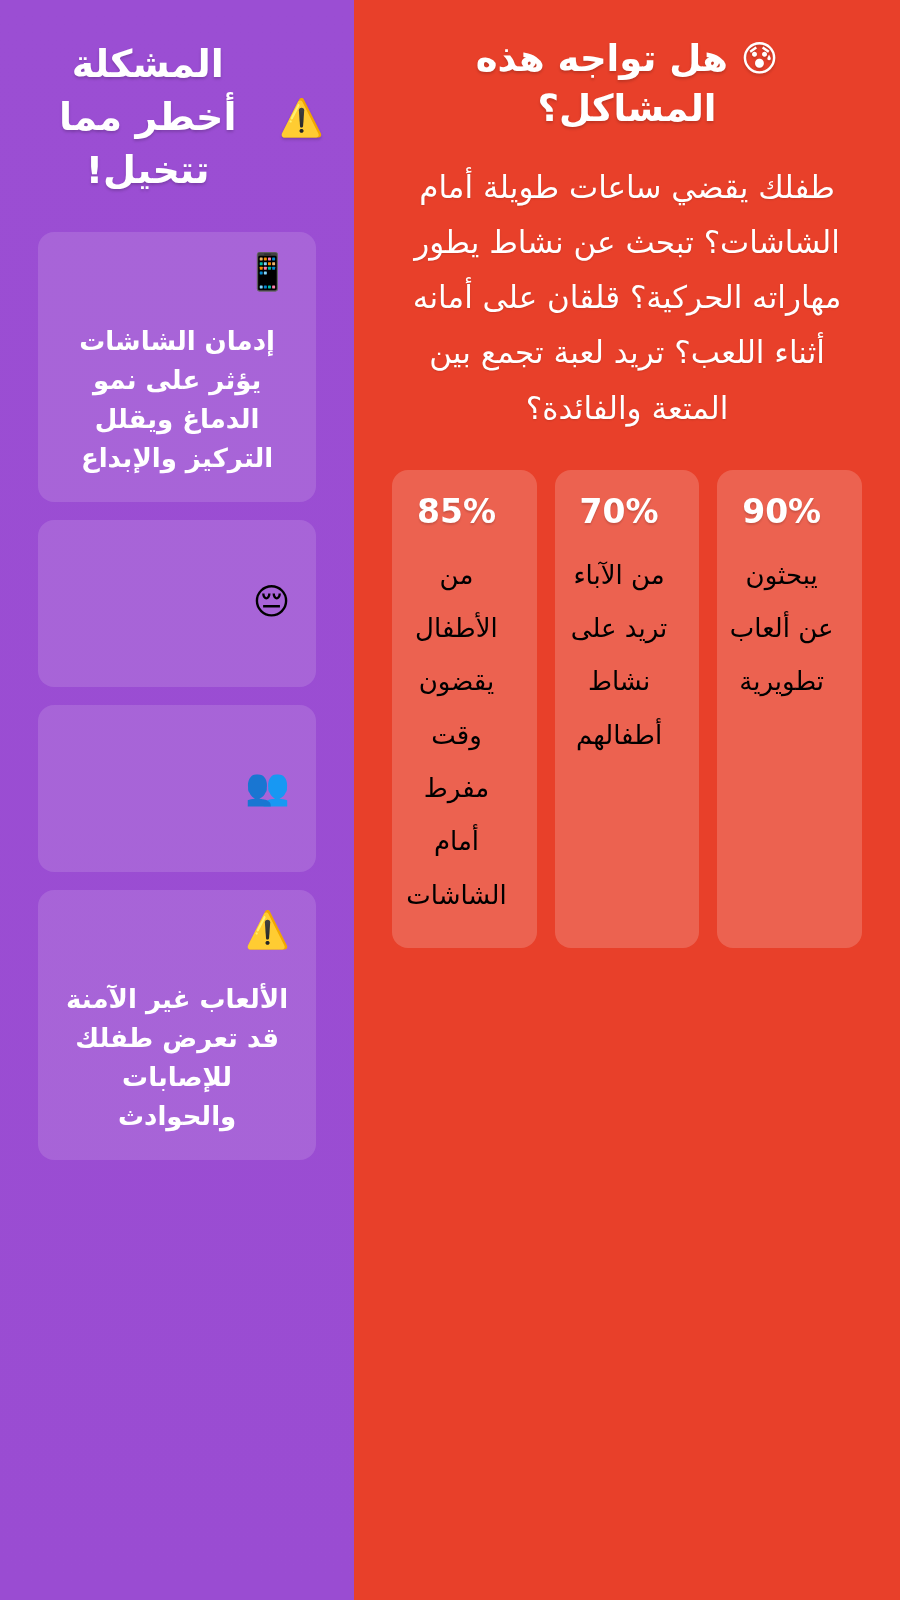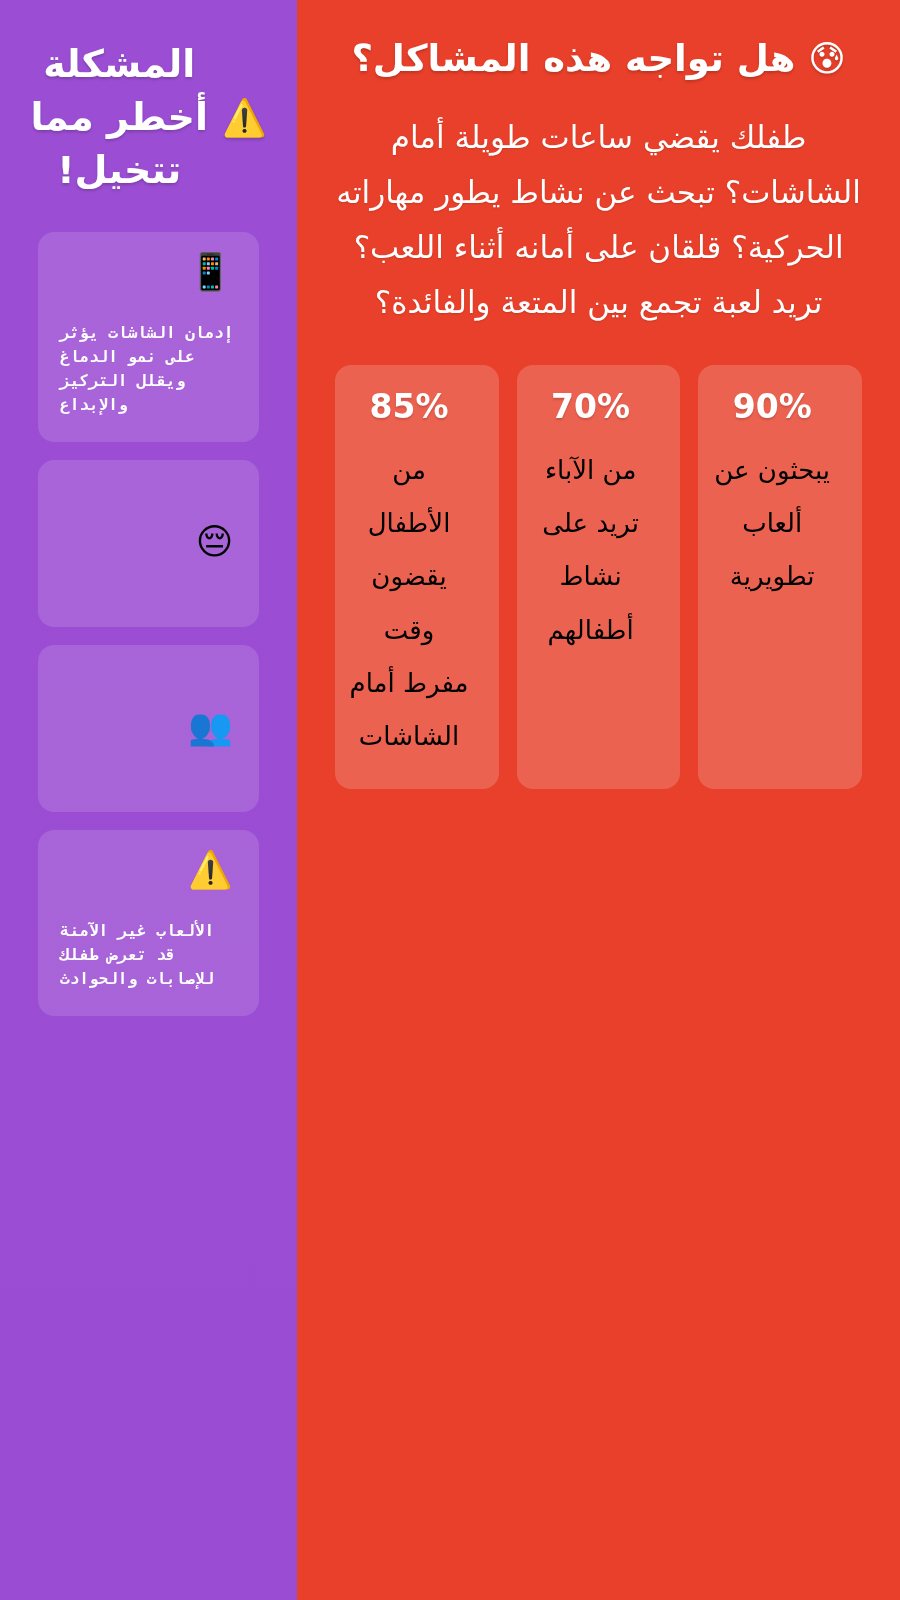--- a/index.html
+++ b/index.html
@@ -144,27 +144,26 @@
   .risk-icon {
     font-size: 36px;
     line-height: 1;
     width: 100%;
     text-align: right;
     padding-right: 4px;
   }
 
   .risk-text {
     color: #ffffff;
-    font-size: 16px;
+    font-size: 26px;
     font-weight: 600;
     width: 100%;
-    text-align: left;
+    text-align: center;
     margin-top: 32px;
     line-height: 1.5;
-    font-family: Liberation Mono, monospace;
   }
 
   .emoji { font-size: 36px; line-height: 1; }
 </style>
 </head>
 <body>
 
 <div class="page">
 
   <section class="section-red">

